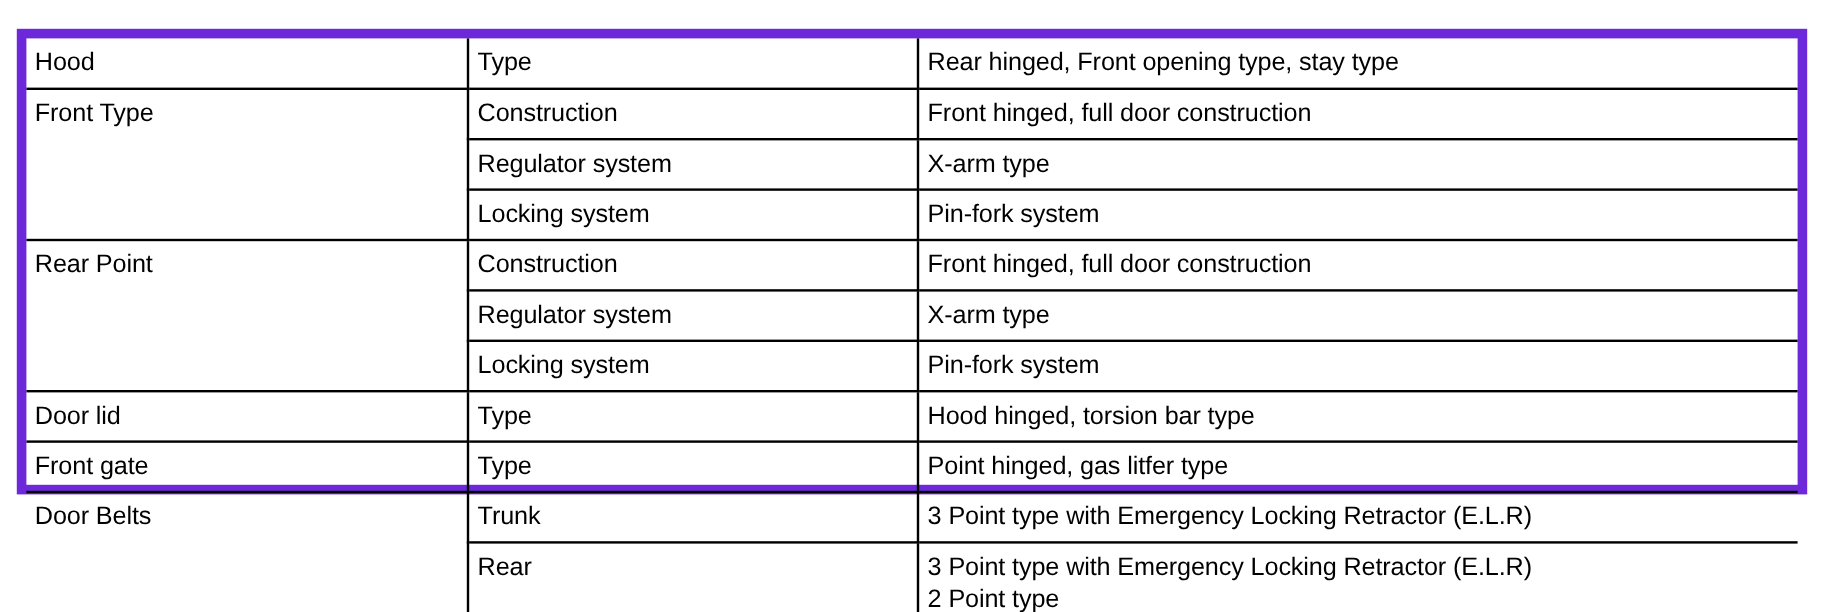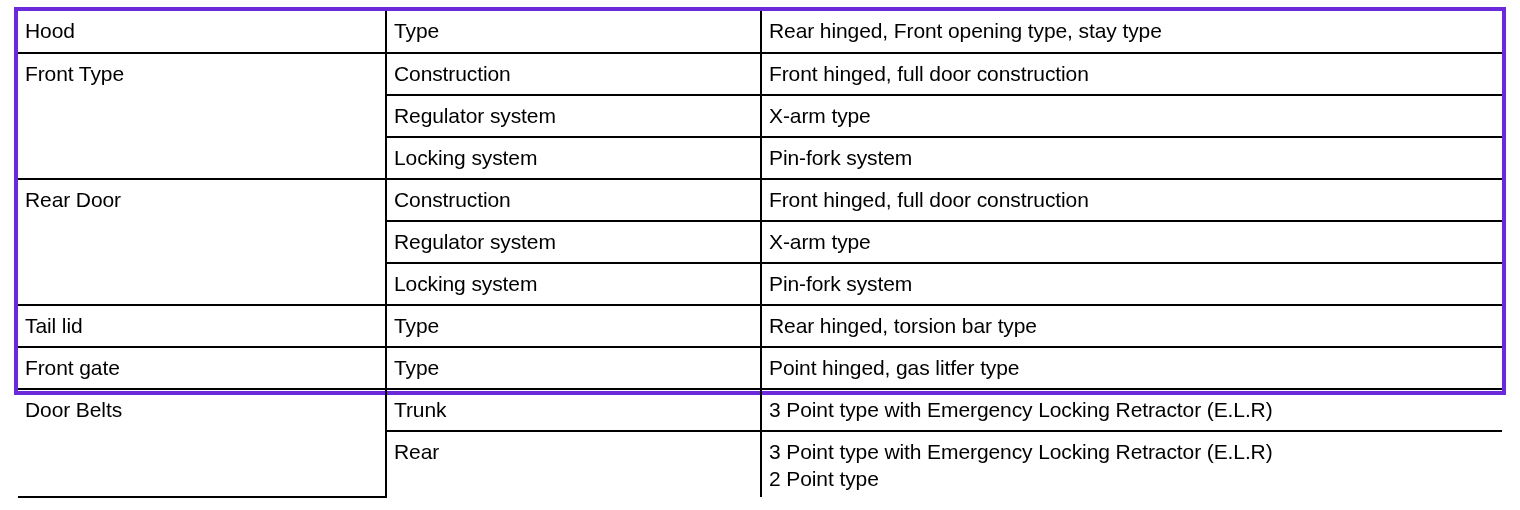--- a/index.html
+++ b/index.html
@@ -11,25 +11,25 @@
     width: 1520px;
     height: 510px;
     font-family: "Liberation Sans", "DejaVu Sans", sans-serif;
     color: #000000;
     overflow: hidden;
   }
 
   #spec-table-wrap {
     position: absolute;
     left: 14px;
-    top: 7px;
+    top: 24px;
     width: 1492px;
     height: 388px;
     box-sizing: border-box;
-    border: 4px solid #6d28d9;
+    border: 8px solid #6d28d9;
   }
 
   table.spec-table {
     width: 100%;
     height: 100%;
     border-collapse: collapse;
     table-layout: fixed;
     font-size: 21px;
   }
 
@@ -78,36 +78,36 @@
         </tr>
         <tr class="row-std">
           <td>Regulator system</td>
           <td>X-arm type</td>
         </tr>
         <tr class="row-std">
           <td>Locking system</td>
           <td>Pin-fork system</td>
         </tr>
         <tr class="row-std">
-          <td rowspan="3">Rear Door</td>
+          <td rowspan="3">Rear Point</td>
           <td>Construction</td>
           <td>Front hinged, full door construction</td>
         </tr>
         <tr class="row-std">
           <td>Regulator system</td>
           <td>X-arm type</td>
         </tr>
         <tr class="row-std">
           <td>Locking system</td>
           <td>Pin-fork system</td>
         </tr>
         <tr class="row-std">
-          <td>Tail lid</td>
+          <td>Door lid</td>
           <td>Type</td>
-          <td>Rear hinged, torsion bar type</td>
+          <td>Hood hinged, torsion bar type</td>
         </tr>
         <tr class="row-std">
           <td>Front gate</td>
           <td>Type</td>
           <td>Point hinged, gas litfer type</td>
         </tr>
         <tr class="row-std">
           <td rowspan="2">Door Belts</td>
           <td>Trunk</td>
           <td>3 Point type with Emergency Locking Retractor (E.L.R)</td>

